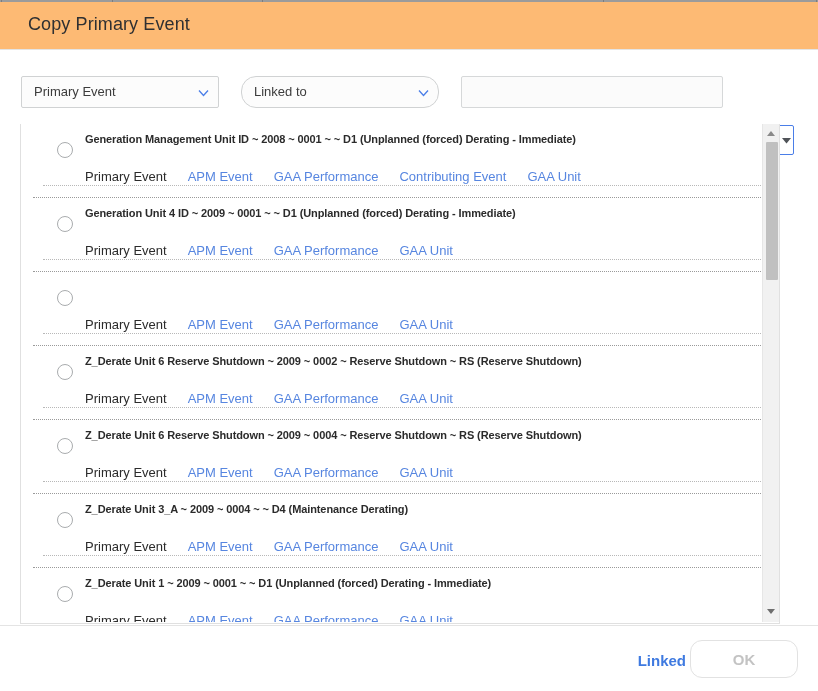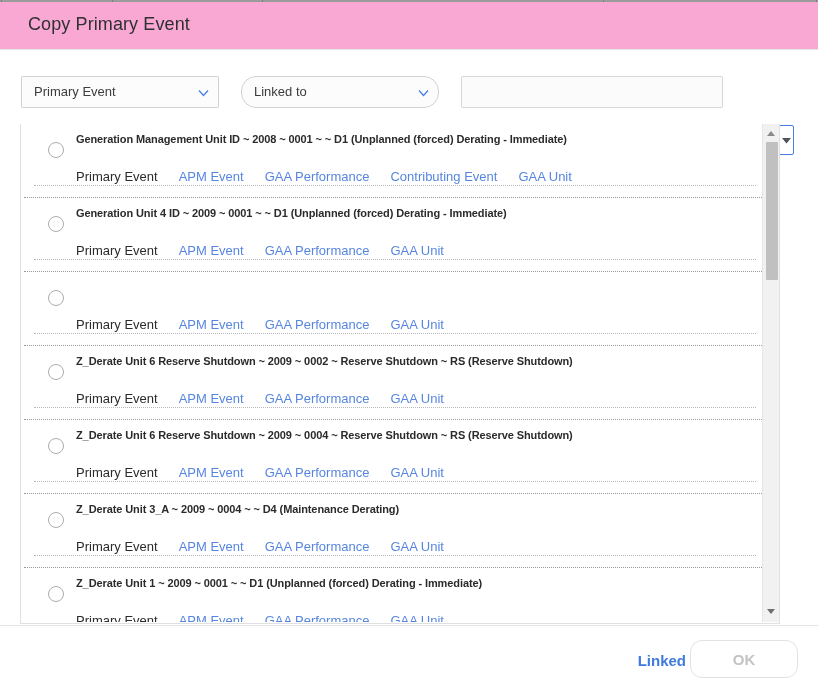--- a/index.html
+++ b/index.html
@@ -31,21 +31,21 @@
     height: 2px;
     background: #7d7d7d;
   }
 
   
   .dialog-header {
     position: absolute;
     top: 2px; left: 0;
     width: 818px;
     height: 48px;
-    background: #f9a8d4;
+    background: #fdba74;
     border-bottom: 1px solid #e4e4e4;
     box-sizing: border-box;
   }
   .dialog-title {
     position: absolute;
     left: 28px;
     top: 12px;
     font-size: 18px;
     font-weight: 400;
     color: #2f3032;
@@ -150,21 +150,21 @@
     width: 760px;
     height: 500px;
     border: 1px solid #e0e0e0;
     border-top: none;
     box-sizing: border-box;
     background: #ffffff;
     overflow: hidden;
   }
   .list-viewport {
     position: absolute;
-    top: 0; left: 3px;
+    top: 0; left: 12px;
     width: 742px;
     height: 498px;
     overflow: hidden;
   }
 
   .result-row {
     position: relative;
     height: 74px;
     box-sizing: border-box;
     border-bottom: 1px dotted #9a9a9a;

